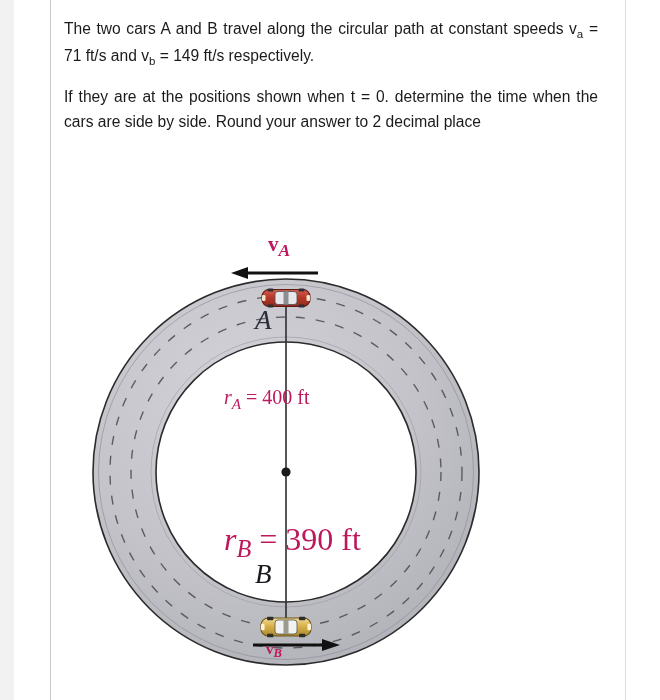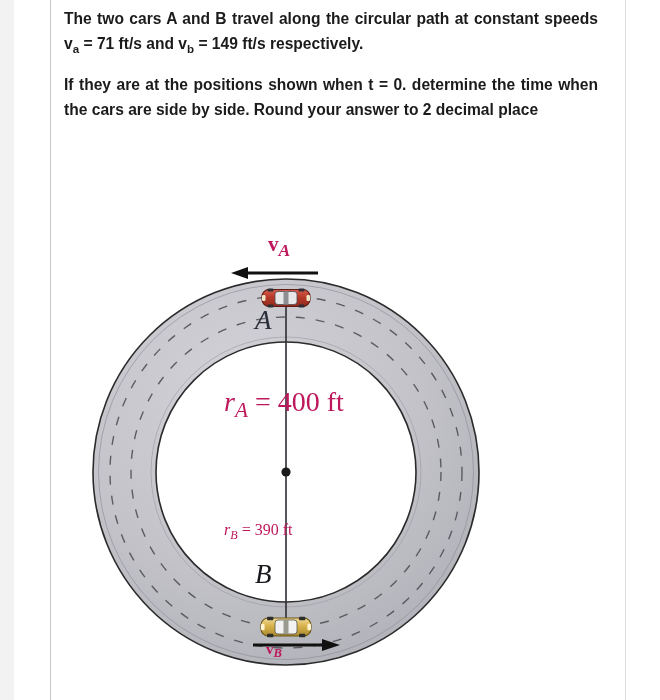--- a/index.html
+++ b/index.html
@@ -38,23 +38,22 @@
     position: absolute;
     left: 644px; top: 0;
     width: 14px; height: 700px;
     background: #ffffff;
   }
 
   
   #statement {
     position: absolute;
     left: 64px;
-    top: 6px;
+    top: 16px;
     width: 534px;
-    font-weight: bold;
   }
   #statement p {
     margin: 0 0 13px 0;
     font-size: 15.6px;
     line-height: 1.62;
     color: #1b1b1b;
     text-align: justify;
     text-justify: inter-word;
   }
   #statement p:last-child { margin-bottom: 0; }
@@ -103,25 +102,25 @@
     color: #2b2f3a;
   }
   .lbl-B {
     left: 255px; top: 559px;
     font-size: 27px;
     font-style: italic;
     color: #17171c;
   }
   .lbl-rA {
     left: 224px; top: 386px;
-    font-size: 28px;
+    font-size: 20px;
   }
   .lbl-rB {
     left: 224px; top: 521px;
-    font-size: 16px;
+    font-size: 32px;
   }
   .ital { font-style: italic; }
   .rsub {
     font-style: italic;
     font-size: 0.76em;
     vertical-align: -0.3em;
   }
 </style>
 </head>
 <body>

